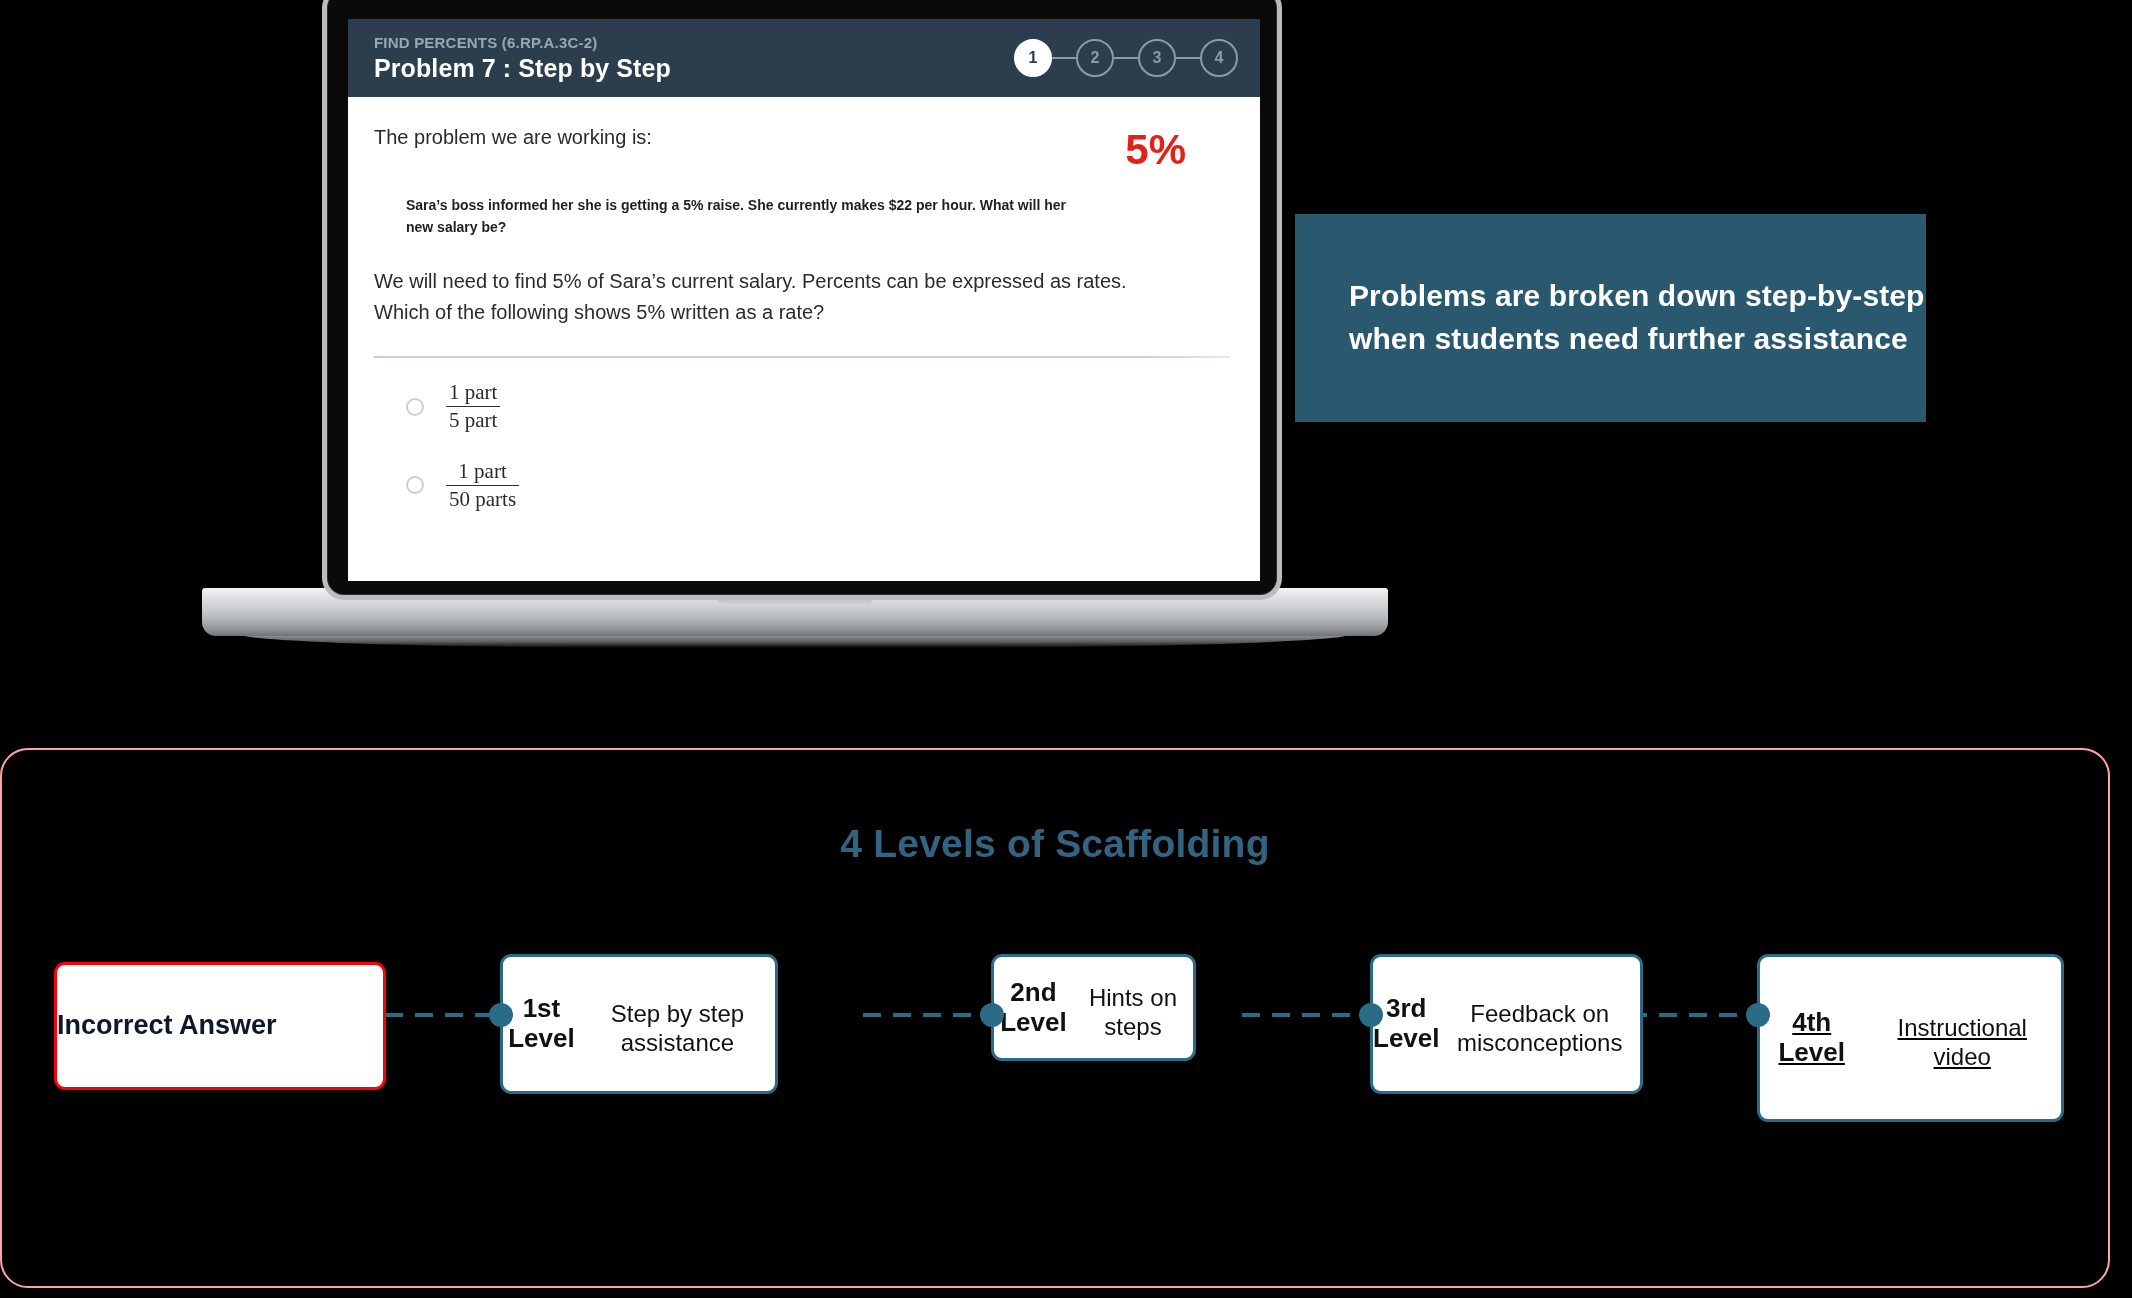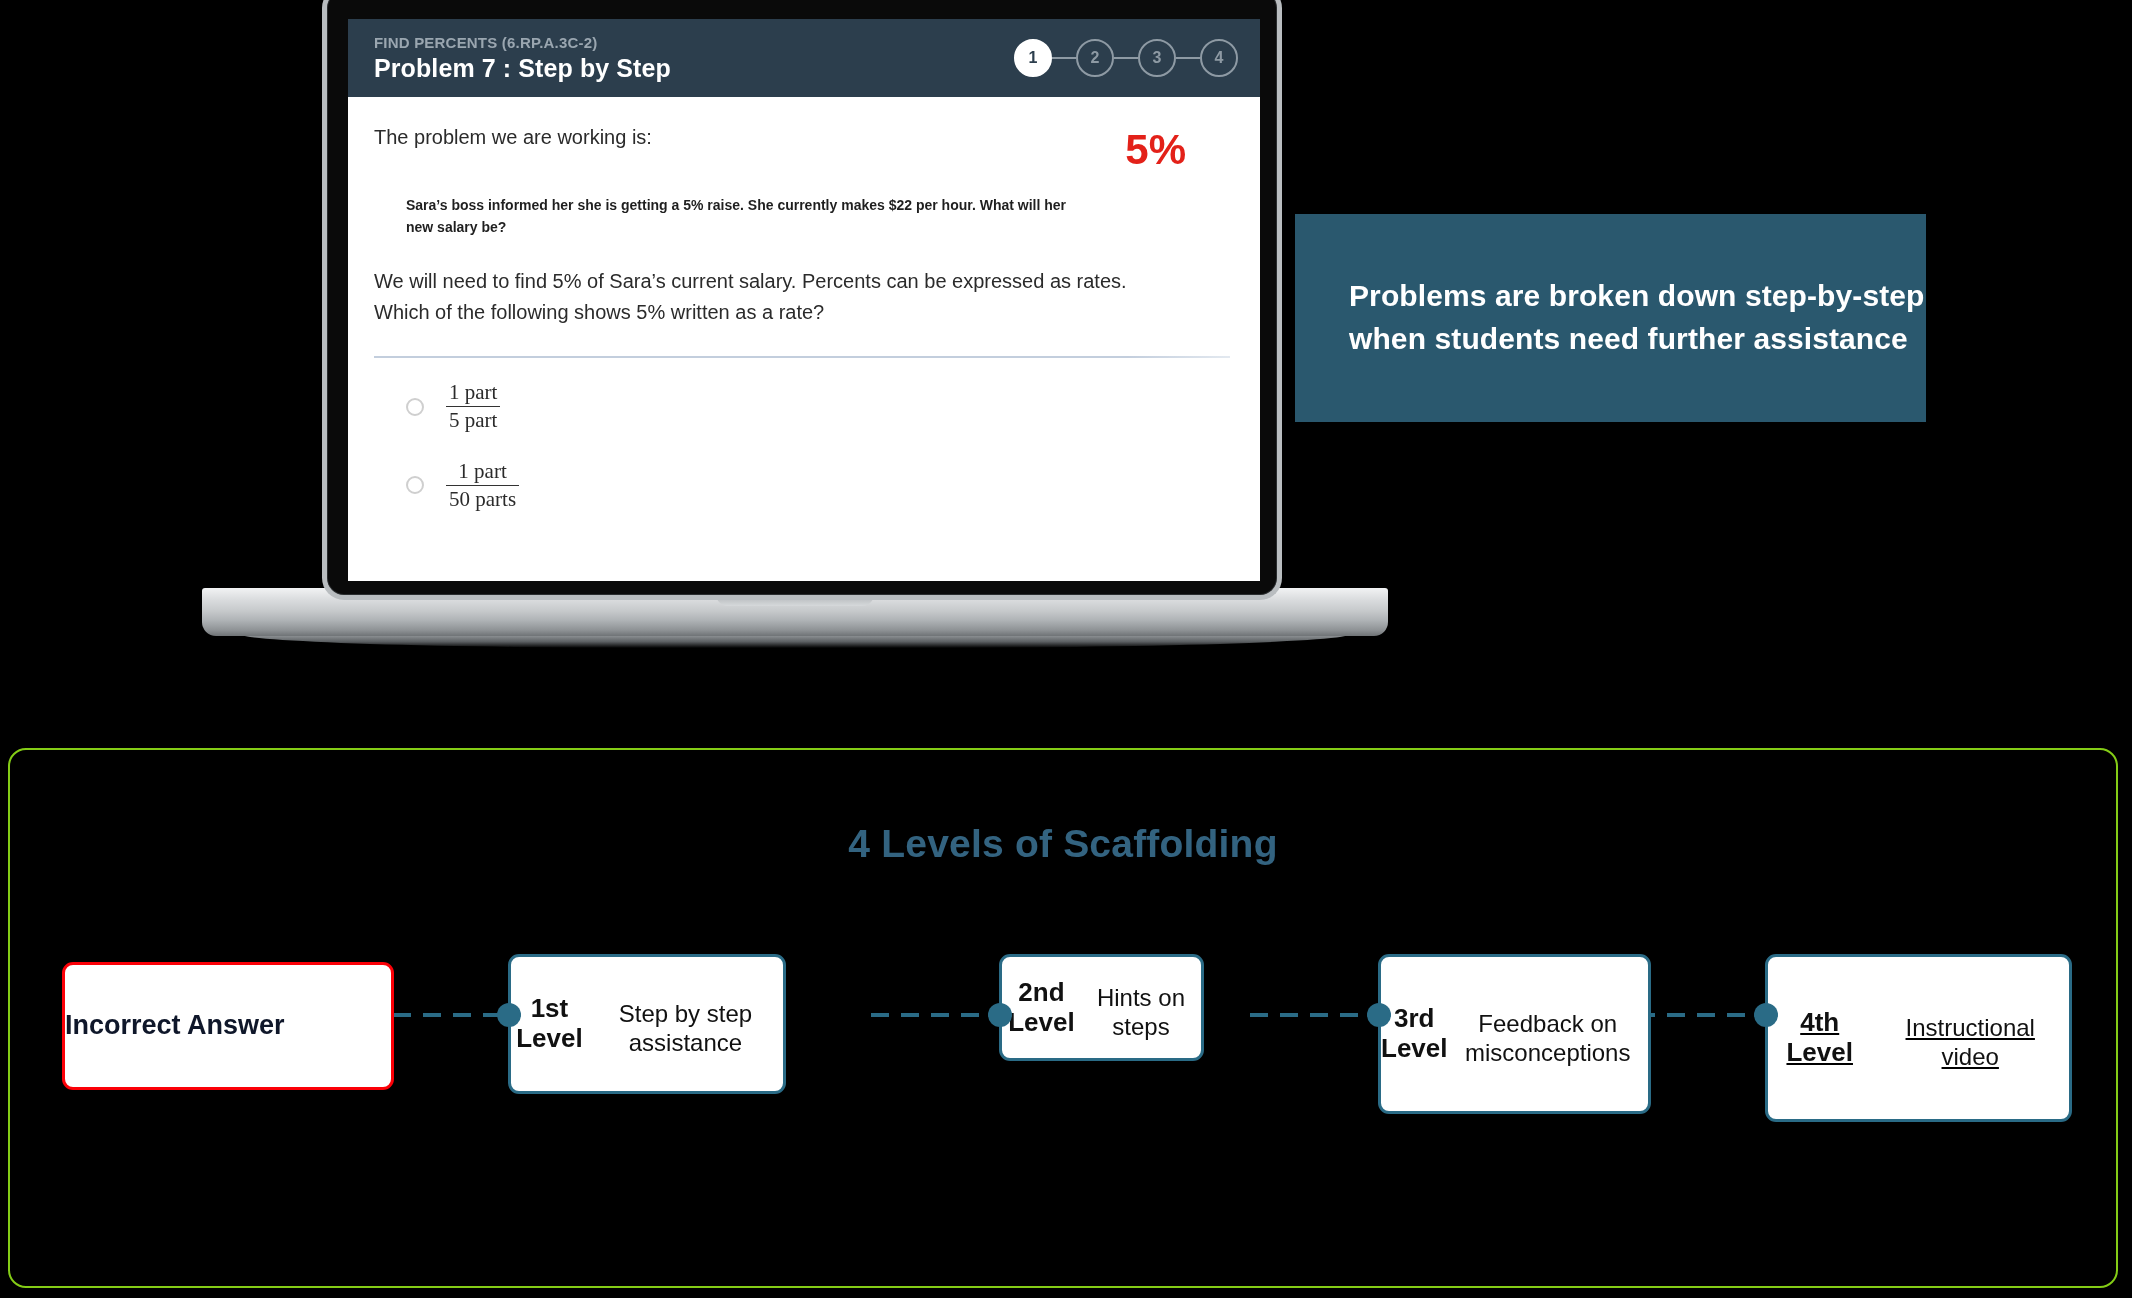--- a/index.html
+++ b/index.html
@@ -117,24 +117,24 @@
     display: flex; align-items: center;
     padding: 0 0 0 54px;
   }
   #callout-text {
     color: #ffffff; font-size: 30px; font-weight: 700; line-height: 1.42;
     letter-spacing: .1px;
   }
 
   
   #scaffold-panel {
-    position: absolute; left: 8px; top: 748px;
+    position: absolute; left: 0; top: 748px;
     width: 2110px; height: 540px;
-    border: 2px solid #84cc16;
-    border-radius: 18px;
+    border: 2px solid #fca5a5;
+    border-radius: 28px;
     background: transparent;
   }
   #scaffold-title {
     position: absolute; left: 0; right: 0; top: 72px;
     text-align: center;
     font-size: 39px; font-weight: 700; color: #336380; letter-spacing: .2px;
   }
   #flow { position: absolute; left: 0; top: 0; width: 2110px; height: 540px; }
 
   .flow-box {
@@ -248,21 +248,21 @@
       <div class="flow-box" style="left:498px; top:204px; width:278px; height:140px;">
         <div class="box-title">1st Level</div>
         <div class="box-desc">Step by step assistance</div>
       </div>
 
       <div class="flow-box" style="left:989px; top:204px; width:205px; height:107px;">
         <div class="box-title">2nd Level</div>
         <div class="box-desc">Hints on steps</div>
       </div>
 
-      <div class="flow-box" style="left:1368px; top:204px; width:273px; height:160px;">
+      <div class="flow-box" style="left:1368px; top:204px; width:273px; height:140px;">
         <div class="box-title">3rd Level</div>
         <div class="box-desc">Feedback on misconceptions</div>
       </div>
 
       <div class="flow-box" style="left:1755px; top:204px; width:307px; height:168px;text-decoration:underline;">
         <div class="box-title">4th Level</div>
         <div class="box-desc">Instructional video</div>
       </div>
 
       <div class="dot" style="left:487px; top:253px;"></div>

